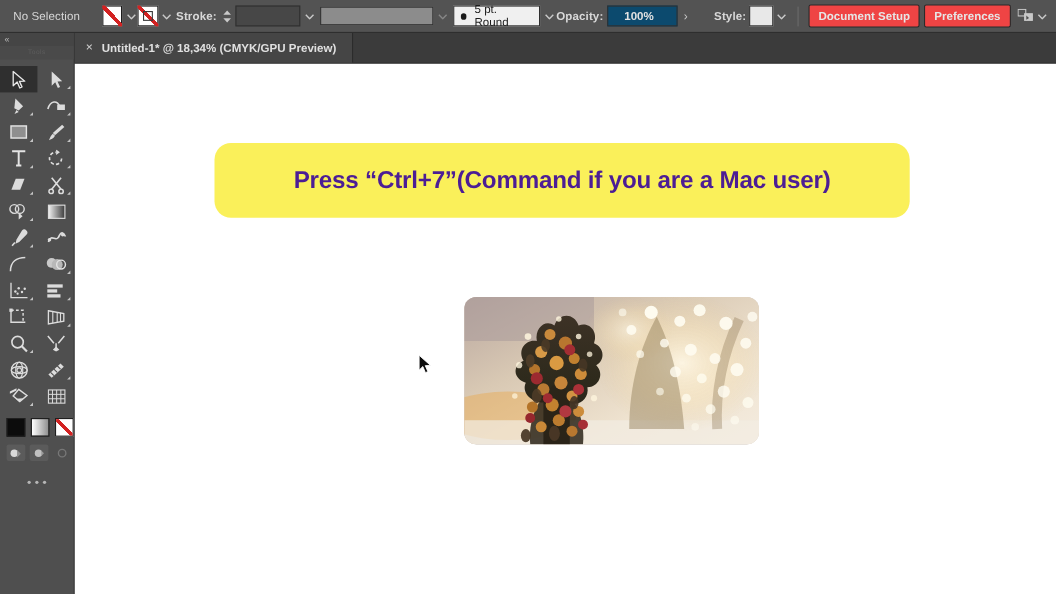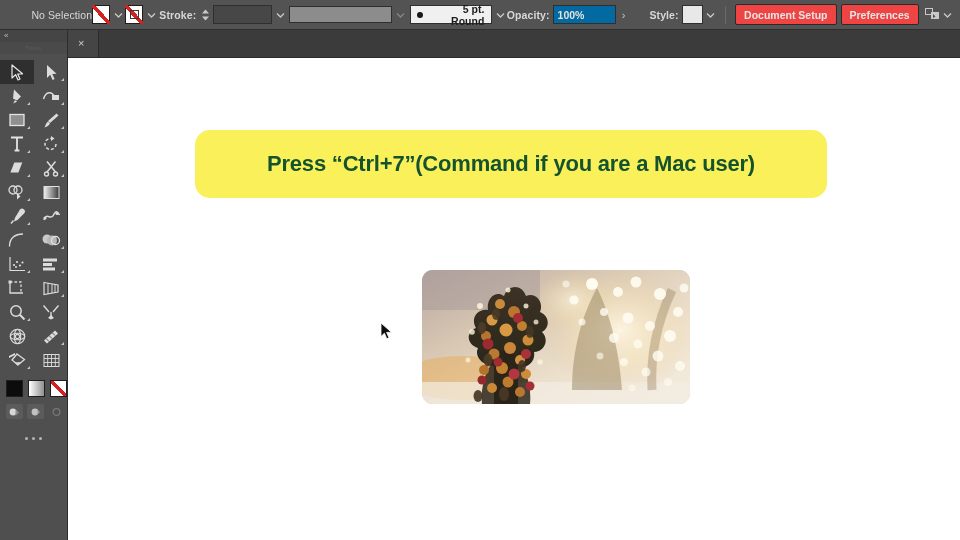--- a/index.html
+++ b/index.html
@@ -2,21 +2,21 @@
 <html><head>
 <meta charset="utf-8">
 <style>
   html,body{margin:0;padding:0;}
   body{
     width:960px;height:540px;overflow:hidden;
     background:#ffffff;
     font-family:"Liberation Sans", sans-serif;
     -webkit-font-smoothing:antialiased;
   }
-  #app{position:relative;width:960px;height:447px;text-align:right;}
+  #app{position:relative;width:960px;height:447px;}
 
   
   .control-bar{
     position:absolute;left:0;top:0;width:960px;height:30px;
     background:#535353;
     border-bottom:1px solid #2e2e2e;
     display:flex;align-items:center;
     box-sizing:border-box;padding:0 6px;
   }
   .cb-label{
@@ -55,24 +55,24 @@
   }
   .profile-field{
     width:108px;height:17px;background:#8c8c8c;border:1px solid #2f2f2f;
     box-sizing:border-box;margin-left:3px;
   }
   .brush-field{
     height:19px;background:#f0f0f0;border:1px solid #2f2f2f;box-sizing:border-box;
     display:flex;align-items:center;padding:0 7px 0 6px;gap:7px;margin-left:3px;
   }
   .brush-dot{width:6px;height:6px;border-radius:50%;background:#1a1a1a;}
-  .brush-text{color:#1c1c1c;font-size:10.5px;font-weight:bold;}
+  .brush-text{color:#1c1c1c;font-size:10.5px;font-weight:normal;}
   .opacity-field{
-    width:66px;height:19px;background:#0369a1;border:1px solid #2f2f2f;
-    box-sizing:border-box;display:flex;align-items:center;padding-left:4px;margin-left:3px;
+    width:66px;height:19px;background:#0c4a6e;border:1px solid #2f2f2f;
+    box-sizing:border-box;display:flex;align-items:center;padding-left:15px;margin-left:3px;
   }
   .opacity-field span{color:#e2e2e2;font-size:10.5px;font-weight:bold;}
   .chev-right{color:#c9c9c9;font-size:11px;margin-left:6px;}
   .style-swatch{
     width:22px;height:19px;background:#e8e8e8;border:1px solid #2f2f2f;
     box-sizing:border-box;margin-left:3px;
   }
   .btn{
     height:19px;border:1px solid #2a2a2a;background:#ef4444;
     border-radius:2px;display:flex;align-items:center;justify-content:center;
@@ -150,21 +150,21 @@
   
   .canvas{
     position:absolute;left:68px;top:58px;width:892px;height:482px;background:#ffffff;
   }
   .banner{
     position:absolute;left:127px;top:72px;width:632px;height:68px;
     background:#faf05a;border-radius:15px;
     display:flex;align-items:center;justify-content:center;
   }
   .banner span{
-    color:#14532d;font-size:22px;font-weight:bold;letter-spacing:-.2px;white-space:nowrap;
+    color:#4c1d95;font-size:22px;font-weight:bold;letter-spacing:-.2px;white-space:nowrap;
   }
   .photo{
     position:absolute;left:354px;top:212px;width:268px;height:134px;
     border-radius:11px;overflow:hidden;
     background:#cfc4bb;
   }
   .photo .layer{position:absolute;left:0;top:0;right:0;bottom:0;}
   .cursor{position:absolute;left:312px;top:264px;}
 </style>
 </head>
@@ -259,20 +259,21 @@
     <div class="caret">
       <svg width="9" height="6" viewBox="0 0 9 6">
           <path d="M1 1.5 L4.5 5 L8 1.5" stroke="#c9c9c9" stroke-width="1.3" fill="none"></path>
         </svg>
     </div>
   </div>
 
   <div class="tab-bar">
     <div class="doc-tab">
       <span class="tab-close">×</span>
+      <span class="title">Untitled-1* @ 18,34% (CMYK/GPU Preview)</span>
     </div>
   </div>
 
   <div class="tools-panel">
 
     <div class="tools-header">
       <span class="collapse">«</span>
     </div>
     <div class="tools-tab">
       <span>Tools</span>

